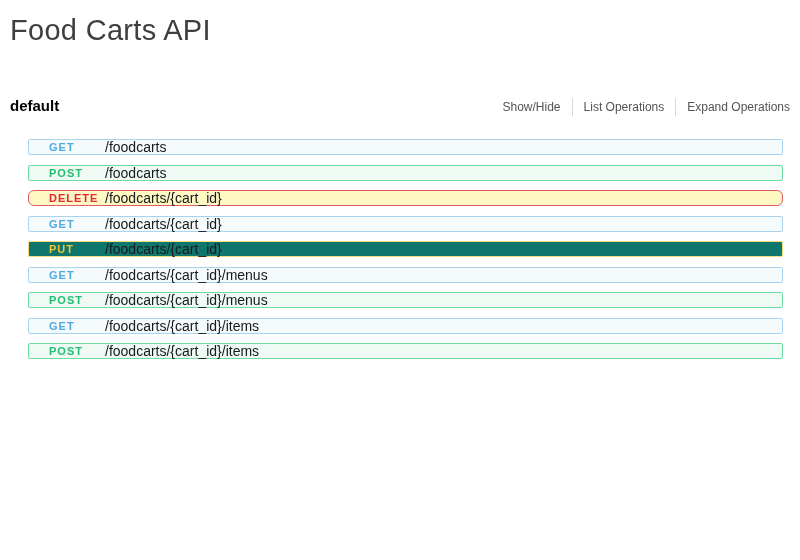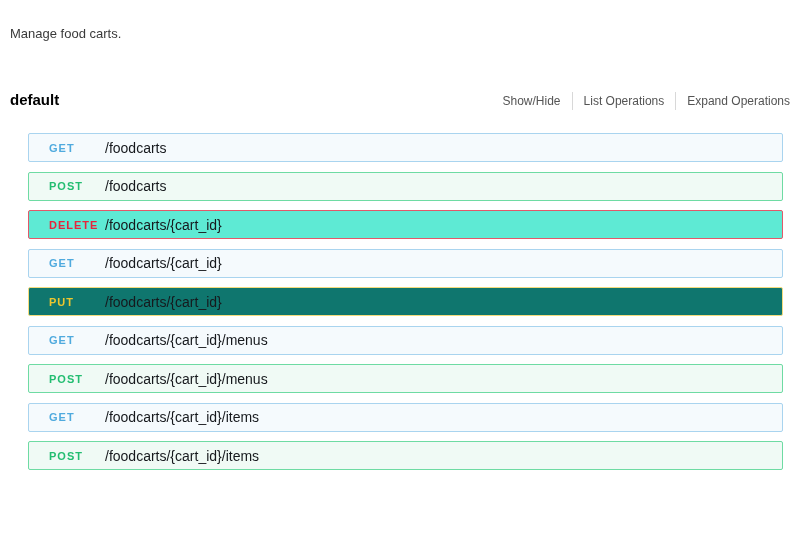--- a/index.html
+++ b/index.html
@@ -63,21 +63,21 @@
   
   .endpoints {
     list-style: none;
     margin: 23px 0 0 18px;
     padding: 0;
     width: 755px;
   }
   .endpoint {
     display: flex;
     align-items: center;
-    height: 29px;
+    height: 16px;
     margin-bottom: 9.5px;
     padding-left: 20px;
     border: 1px solid;
     border-radius: 2px;
     cursor: pointer;
   }
   .method {
     display: inline-block;
     width: 56px;
     font-size: 11px;
@@ -87,21 +87,21 @@
   .path {
     font-size: 14px;
     color: #16191d;
     text-decoration: none;
   }
 
   .get    { background: #f5fafd; border-color: #a9d4ef; }
   .get    .method { color: #4faade; }
   .post   { background: #f0faf5; border-color: #6edba3; }
   .post   .method { color: #23bd71; }
-  .delete { background: #5eead4; border-color: #e2596a; }
+  .delete { background: #fef9c3; border-color: #e2596a; border-radius: 6px; }
   .delete .method { color: #e7243c; }
   .put    { background: #0f766e; border-color: #f3dc7d; }
   .put    .method { color: #edc62e; }
 
   
   .base-url {
     margin-top: 12px;
     color: #9b9b9b;
     font-size: 14px;
     white-space: nowrap;
@@ -109,22 +109,22 @@
   .base-url .label {
     font-size: 11px;
     letter-spacing: 0.3px;
   }
 </style>
 </head>
 <body>
 
 <div class="page">
 
+  <h1 class="api-title">Food Carts API</h1>
 
-  <p class="api-description">Manage food carts.</p>
 
   <div class="section-header">
     <span class="resource-name">default</span>
     <span class="ops-links">
       <span class="ops-link">Show/Hide</span>
       <span class="ops-link">List Operations</span>
       <span class="ops-link">Expand Operations</span>
     </span>
   </div>
 

